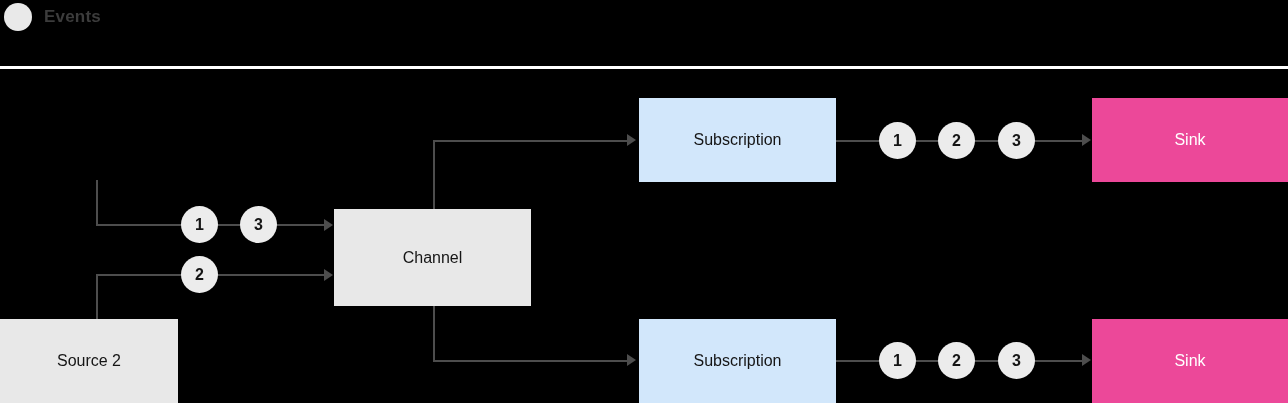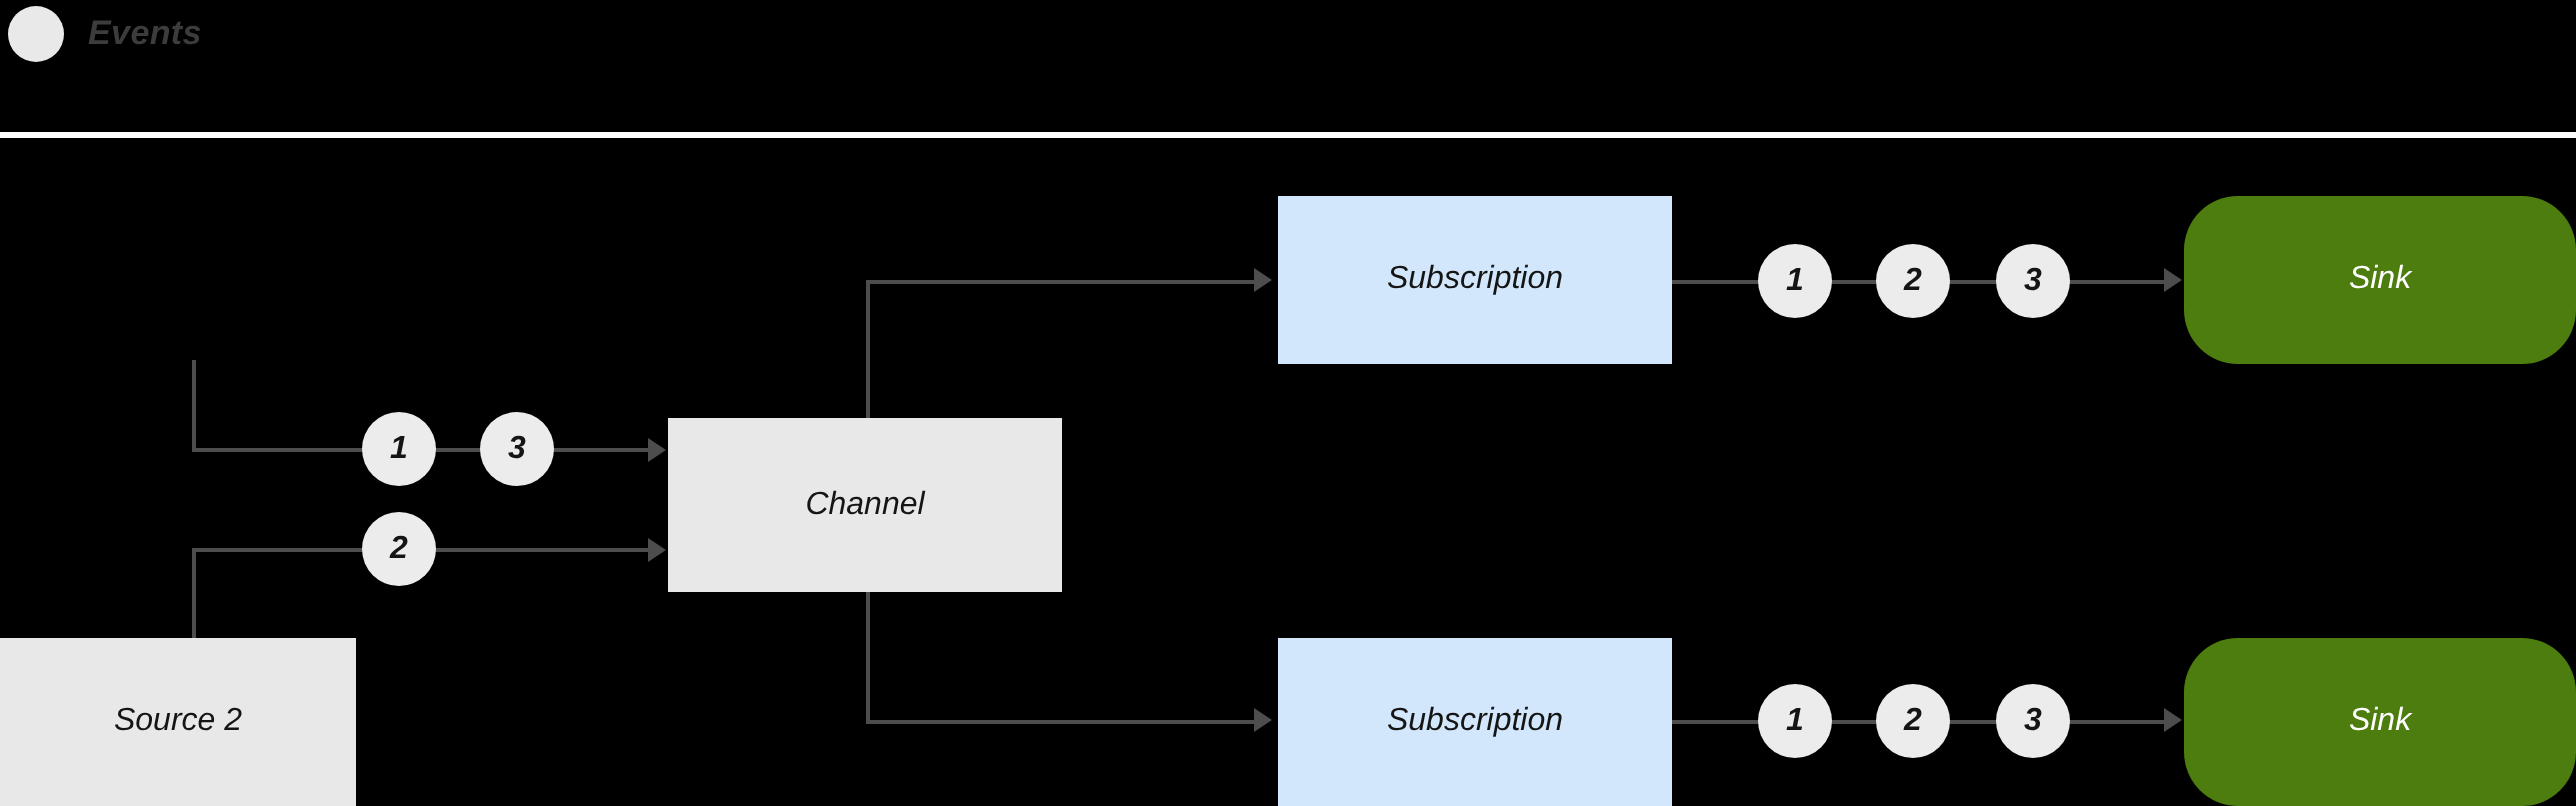--- a/index.html
+++ b/index.html
@@ -13,21 +13,20 @@
     position: relative;
     font-family: "Liberation Sans", sans-serif;
     overflow: hidden;
   }
 
   #stage {
     position: absolute;
     left: 0; top: 0;
     width: 1288px;
     height: 403px;
-    font-style: italic;
   }
 
   
   .legend {
     position: absolute;
     left: 0px;
     top: 0px;
     height: 34px;
     display: flex;
     align-items: center;
@@ -67,23 +66,22 @@
   }
   .box-grey {
     background: #e8e8e8;
     color: #151515;
   }
   .box-light {
     background: #d2e7fb;
     color: #151515;
   }
   .box-blue {
-    background: #4d7c0f;
+    background: #ec4899;
     color: #ffffff;
-    border-radius: 27px;
   }
 
   
   .badge {
     position: absolute;
     width: 37px;
     height: 37px;
     border-radius: 50%;
     background: #ececec;
     color: #151515;
@@ -149,21 +147,21 @@
   <div class="line h" style="left:913px; top:360px; width:30px;"></div>
   <div class="line h" style="left:972px; top:360px; width:30px;"></div>
   <div class="line h" style="left:1032px; top:360px; width:56px;"></div>
   <div class="arrow" style="left:1082px; top:354px;"></div>
 
 
   <div class="box box-grey" style="left:0px; top:319px; width:178px; height:84px;">
     <span>Source 2</span>
   </div>
 
-  <div class="box box-grey" style="left:334px; top:209px; width:197px; height:87px;">
+  <div class="box box-grey" style="left:334px; top:209px; width:197px; height:97px;">
     <span>Channel</span>
   </div>
 
   <div class="box box-light" style="left:639px; top:98px; width:197px; height:84px;">
     <span>Subscription</span>
   </div>
 
   <div class="box box-light" style="left:639px; top:319px; width:197px; height:84px;">
     <span>Subscription</span>
   </div>

